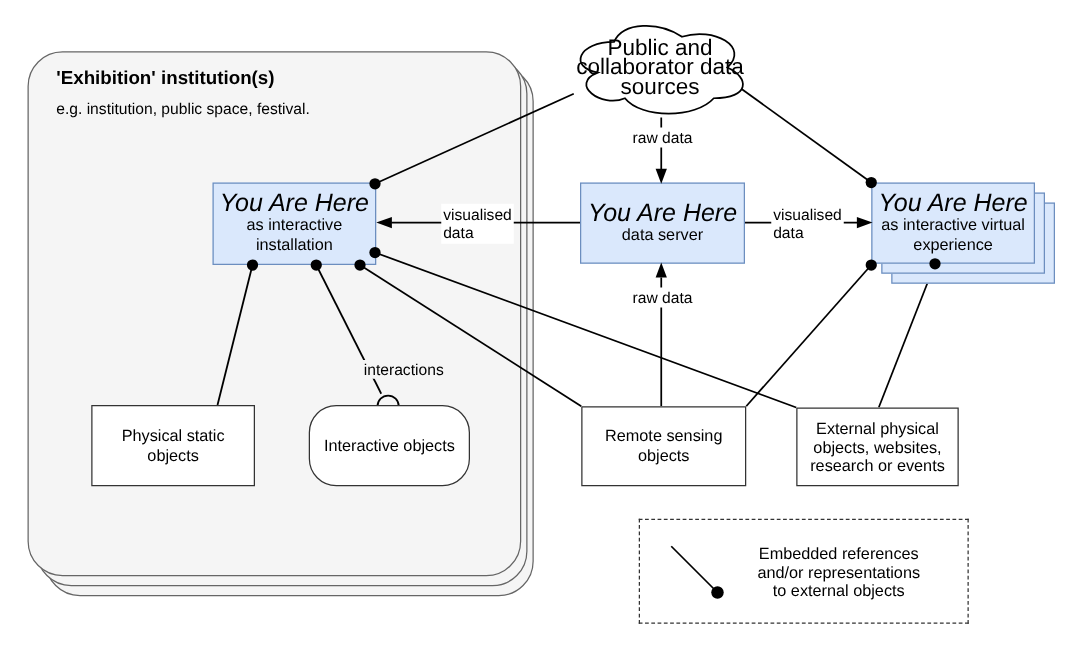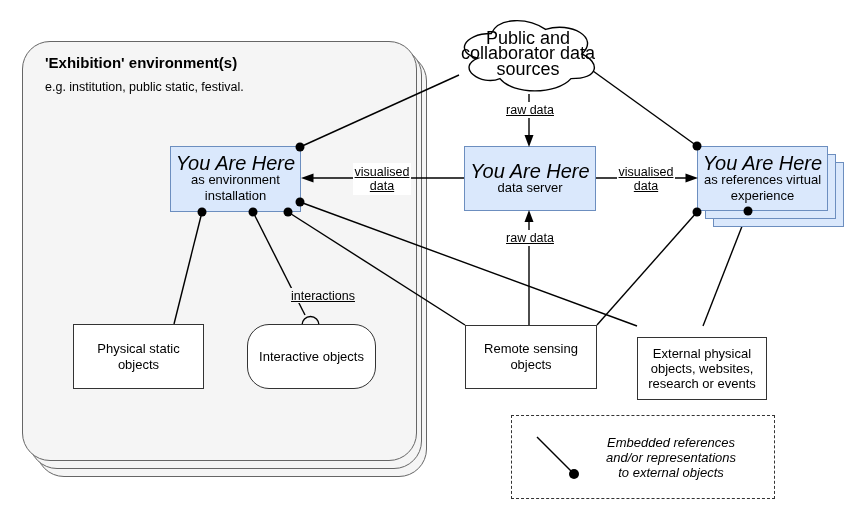--- a/index.html
+++ b/index.html
@@ -32,46 +32,46 @@
   .node .title{font-style:italic; font-size:20px; line-height:18px;}
   .node .sub{white-space:pre-line;}
   .plain-label{white-space:pre-line;}
   
   .cloud-text{
     display:flex; align-items:center; justify-content:center; text-align:center;
     font-size:18px; line-height:15.5px; white-space:pre-line;
   }
   
   .edge-label{
-    display:flex; align-items:center; justify-content:center; text-align:center;
-    font-size:12.5px; line-height:14px; white-space:pre-line; background:var(--bg);text-decoration:underline;
+    display:flex; align-items:center; justify-content:center; 
+    font-size:12.5px; line-height:14px; white-space:pre-line; background:var(--bg);
   }
   .edge-label.on-env{background:var(--env_fill);}
   
   .legend-box{border:1.3px dashed var(--box_stroke); background:var(--bg);}
   .legend-text{
     display:flex; align-items:center; justify-content:center; text-align:center;
-    font-size:13px; line-height:15px; white-space:pre-line;font-style:italic;
+    font-size:13px; line-height:15px; white-space:pre-line;
   }
   
   .edge{stroke:var(--line); stroke-width:1.4; fill:none;}
   .arrowhead{fill:var(--line); stroke:none;}
   .dot{fill:var(--line); stroke:none;}
   .cloud-shape{fill:#ffffff; stroke:var(--line); stroke-width:1.4;}
 </style>
 </head>
 <body>
 
 <div id="canvas">
 
   <div class="abs env" style="left:36px; top:53px; width:391px; height:424px; z-index:1;"></div>
   <div class="abs env" style="left:29px; top:47px; width:393px; height:422px; z-index:1;"></div>
   <div class="abs env" style="left:22px; top:41px; width:395px; height:420px; z-index:1;"></div>
-  <div class="abs env-title" style="left:45px; top:54px; z-index:3;">'Exhibition' environment(s)</div>
-  <div class="abs env-sub" style="left:45px; top:80px; z-index:3;">e.g. institution, public static, festival.</div>
+  <div class="abs env-title" style="left:45px; top:54px; z-index:3;">'Exhibition' institution(s)</div>
+  <div class="abs env-sub" style="left:45px; top:80px; z-index:3;">e.g. institution, public space, festival.</div>
 
   <svg class="layer" width="859" height="526" style="z-index:2;">
     <line class="edge" x1="300" y1="147" x2="459" y2="75"></line>
     <line class="edge" x1="593" y1="71" x2="697" y2="146"></line>
     <line class="edge" x1="202" y1="212" x2="174" y2="324"></line>
     <line class="edge" x1="253" y1="212" x2="305" y2="315"></line>
     <path class="edge" d="M 302 325 A 8.5 8.5 0 0 1 319 325"></path>
     <line class="edge" x1="288" y1="212" x2="465" y2="325"></line>
     <line class="edge" x1="300" y1="202" x2="637" y2="326"></line>
     <line class="edge" x1="697" y1="212" x2="597" y2="325"></line>
@@ -84,52 +84,52 @@
   </svg>
 
   <div class="abs cloud-text" style="left:460px; top:22px; width:136px; height:64px; z-index:3;">
     <span>Public and
 collaborator data
 sources</span>
   </div>
 
   <div class="abs node blue" style="left:170px; top:146px; width:131px; height:66px; z-index:3;">
     <span class="title">You Are Here</span>
-    <span class="sub">as environment
+    <span class="sub">as interactive
 installation</span>
   </div>
 
   <div class="abs node blue" style="left:464px; top:146px; width:132px; height:65px; z-index:3;">
     <span class="title">You Are Here</span>
     <span class="sub">data server</span>
   </div>
 
   <div class="abs blue" style="left:713px; top:162px; width:131px; height:65px; z-index:3;"></div>
   <div class="abs blue" style="left:705px; top:154px; width:131px; height:65px; z-index:3;"></div>
   <div class="abs node blue" style="left:697px; top:146px; width:131px; height:65px; z-index:3;">
     <span class="title">You Are Here</span>
-    <span class="sub">as references virtual
+    <span class="sub">as interactive virtual
 experience</span>
   </div>
 
   <div class="abs node whitebox" style="left:73px; top:324px; width:131px; height:65px; z-index:3;">
     <span class="plain-label">Physical static
 objects</span>
   </div>
 
   <div class="abs node whitebox" style="left:247px; top:324px; width:129px; height:65px; z-index:3;border-radius:22px;">
     <span class="plain-label">Interactive objects</span>
   </div>
 
   <div class="abs node whitebox" style="left:465px; top:325px; width:132px; height:64px; z-index:3;">
     <span class="plain-label">Remote sensing
 objects</span>
   </div>
 
-  <div class="abs node whitebox" style="left:637px; top:326px; width:130px; height:63px; z-index:3; line-height:15px;margin-top:11px;">
+  <div class="abs node whitebox" style="left:637px; top:326px; width:130px; height:63px; z-index:3; line-height:15px;">
     <span class="plain-label">External physical
 objects, websites,
 research or events</span>
   </div>
 
   <div class="abs edge-label" style="left:502px; top:102px; width:56px; height:16px; z-index:3;">raw data</div>
   <div class="abs edge-label" style="left:502px; top:230px; width:56px; height:16px; z-index:3;">raw data</div>
   <div class="abs edge-label" style="left:353px; top:163px; width:58px; height:32px; z-index:3;">visualised
 data</div>
   <div class="abs edge-label" style="left:617px; top:163px; width:58px; height:32px; z-index:3;">visualised

